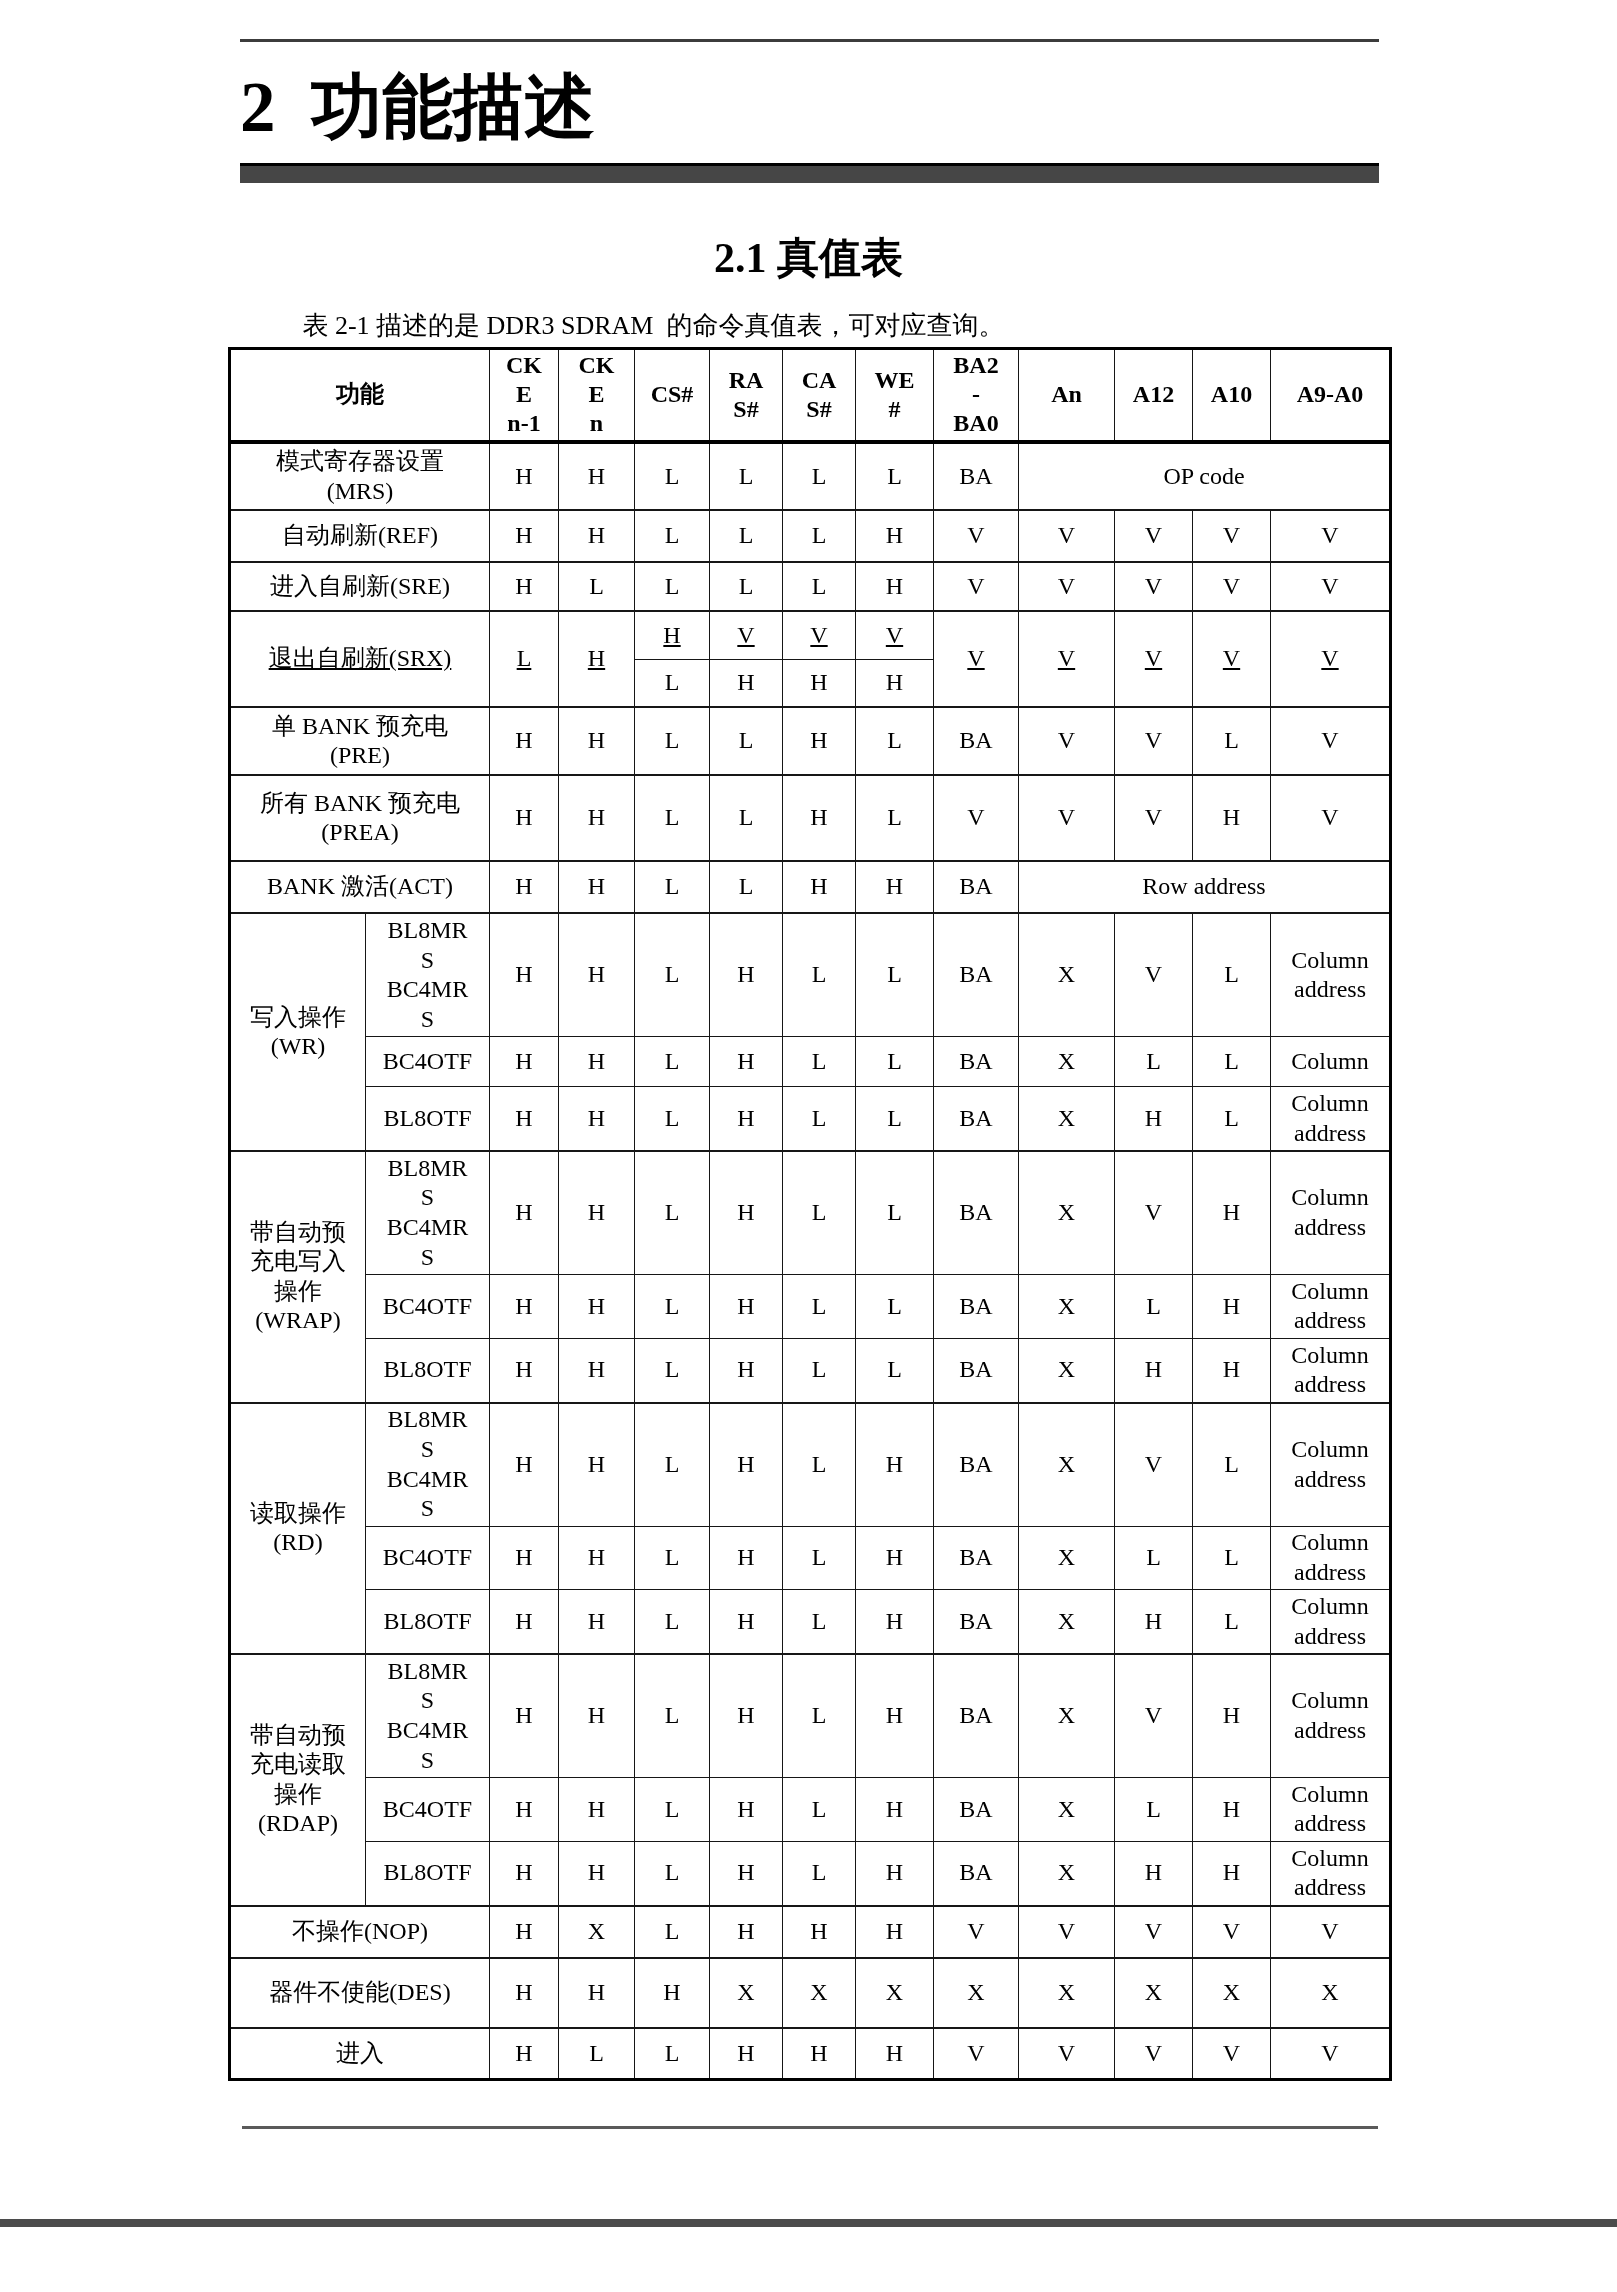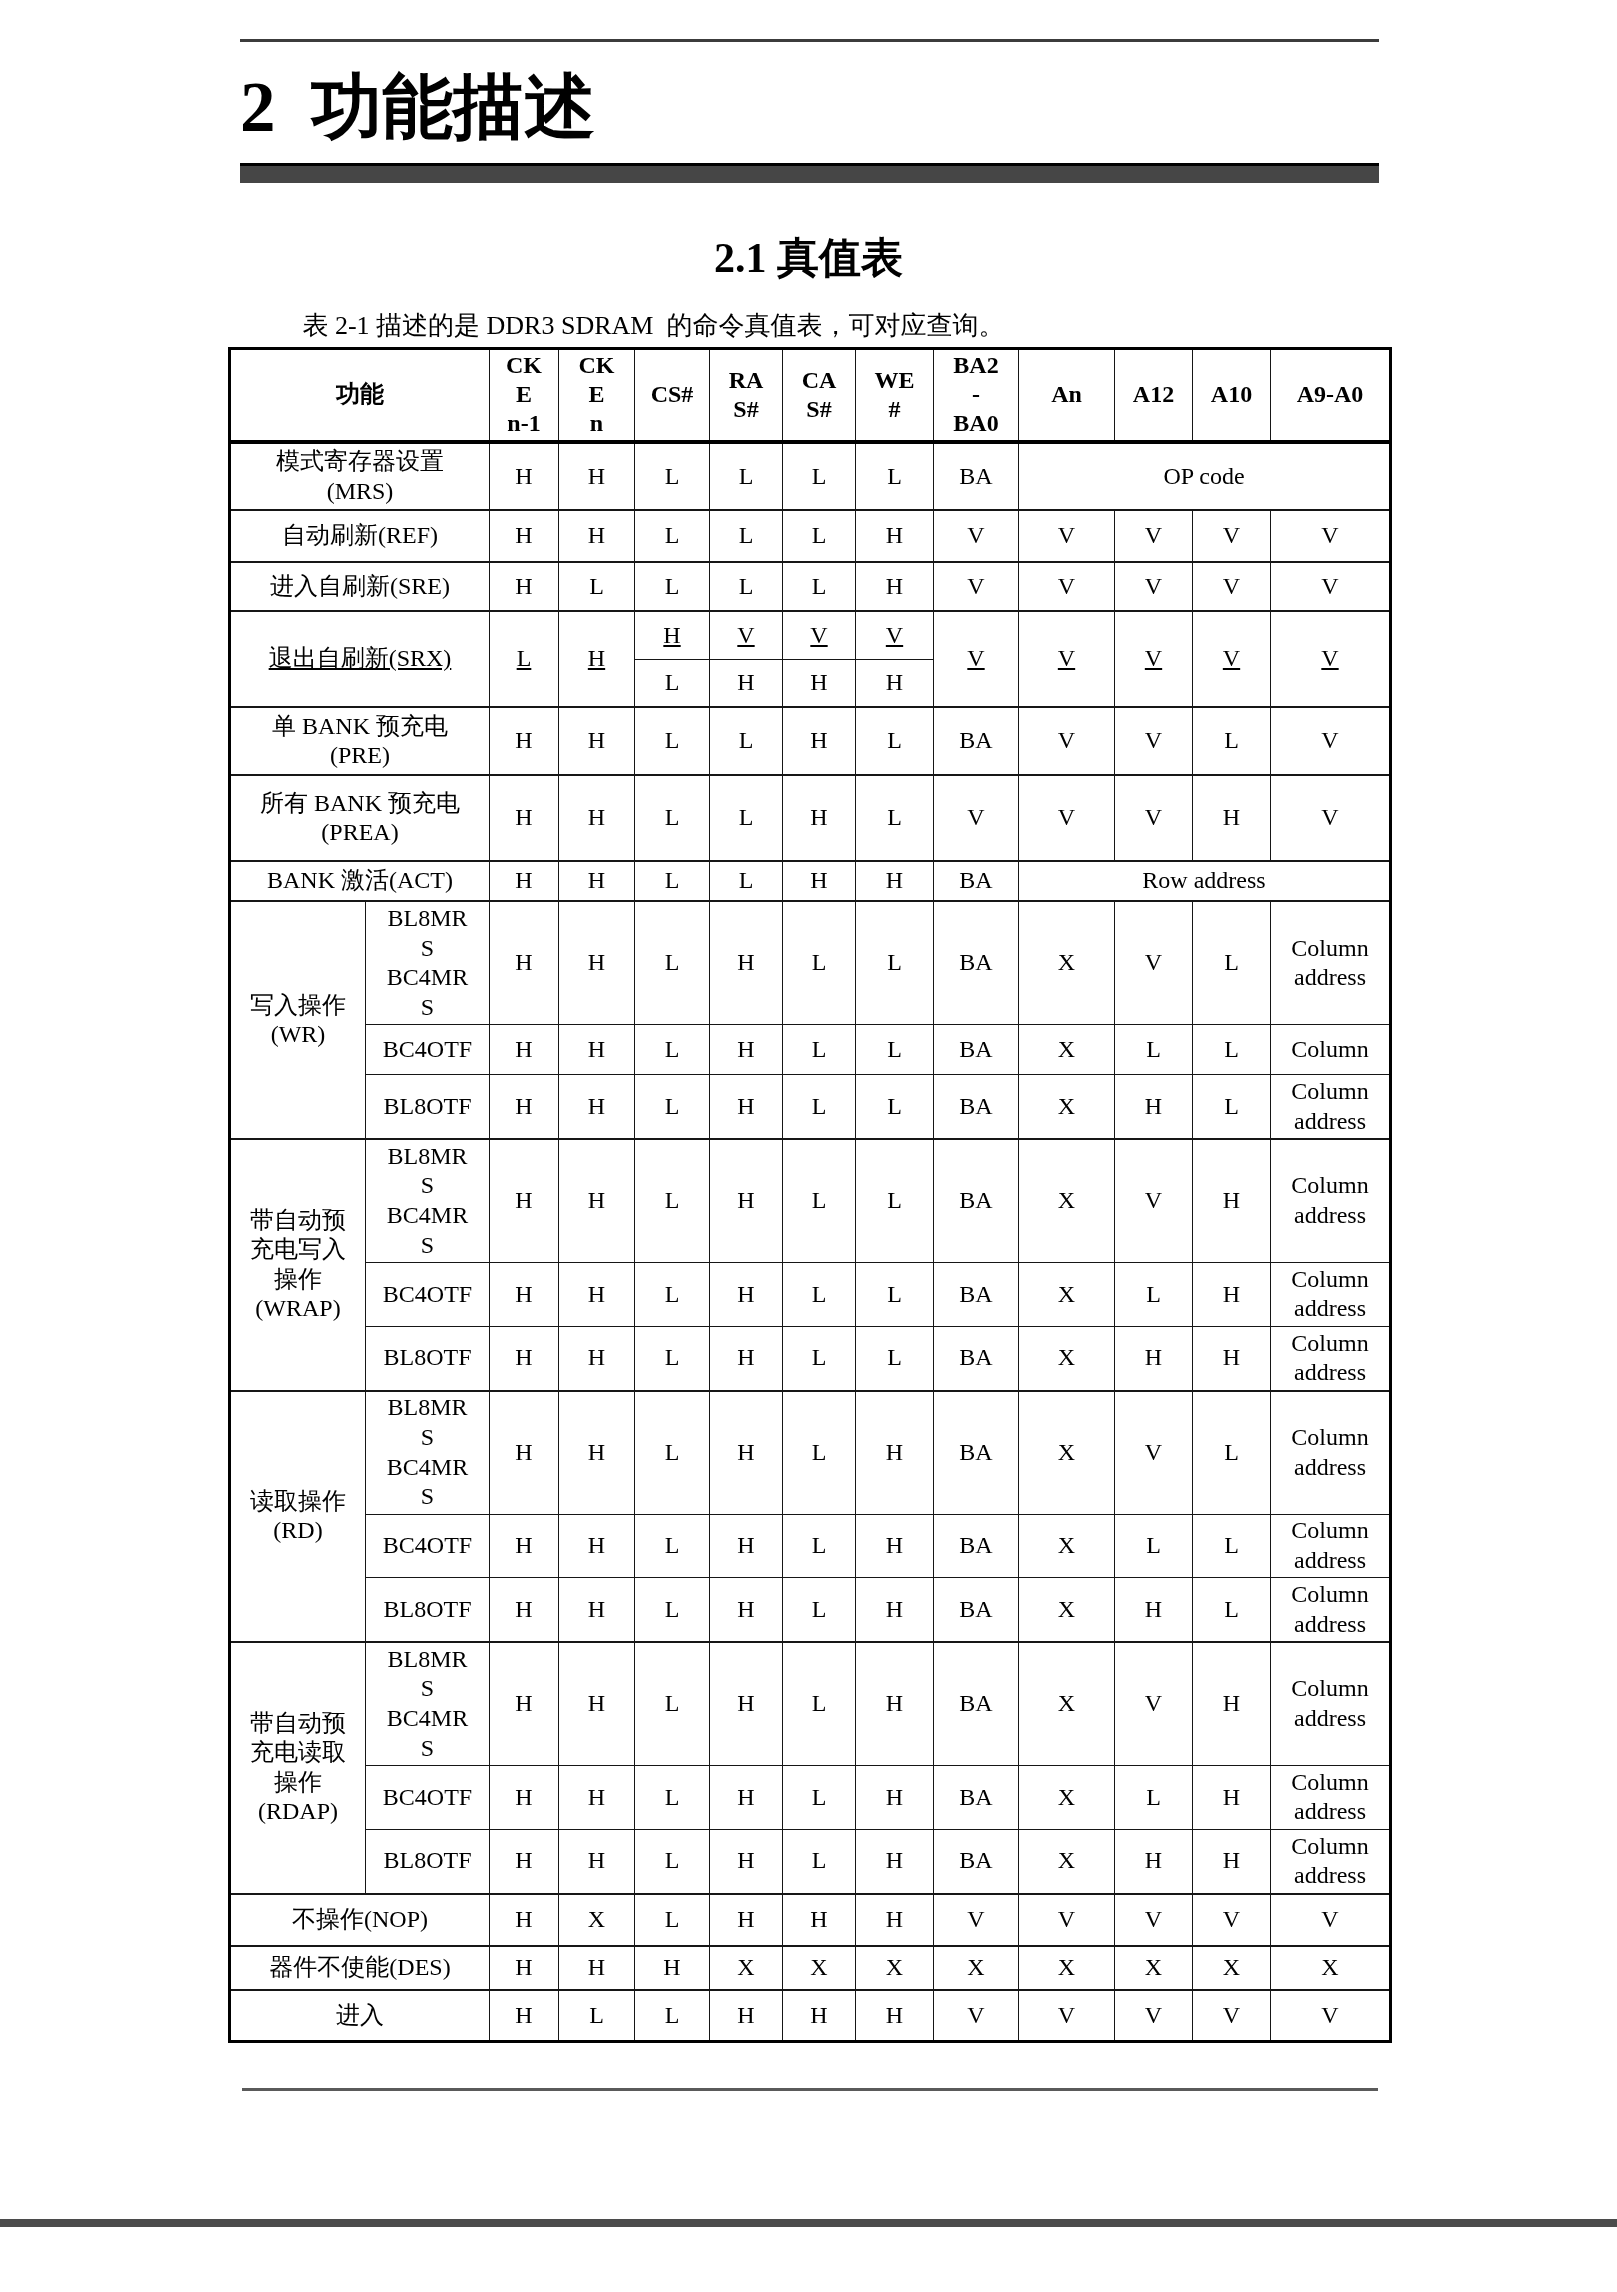--- a/index.html
+++ b/index.html
@@ -206,21 +206,21 @@
           <td>L</td>
           <td>L</td>
           <td>H</td>
           <td>L</td>
           <td>V</td>
           <td>V</td>
           <td>V</td>
           <td>H</td>
           <td>V</td>
         </tr>
-        <tr class="thick" style="height: 40px;">
+        <tr class="thick" style="height: 52px;">
           <td colspan="2" class="lab">BANK  激活(ACT)</td>
           <td>H</td>
           <td>H</td>
           <td>L</td>
           <td>L</td>
           <td>H</td>
           <td>H</td>
           <td>BA</td>
           <td colspan="4">Row address</td>
         </tr>
@@ -434,21 +434,21 @@
           <td>L</td>
           <td>H</td>
           <td>H</td>
           <td>H</td>
           <td>V</td>
           <td>V</td>
           <td>V</td>
           <td>V</td>
           <td>V</td>
         </tr>
-        <tr class="thick" style="height: 44px;">
+        <tr class="thick" style="height: 70px;">
           <td colspan="2" class="lab">器件不使能(DES)</td>
           <td>H</td>
           <td>H</td>
           <td>H</td>
           <td>X</td>
           <td>X</td>
           <td>X</td>
           <td>X</td>
           <td>X</td>
           <td>X</td>

